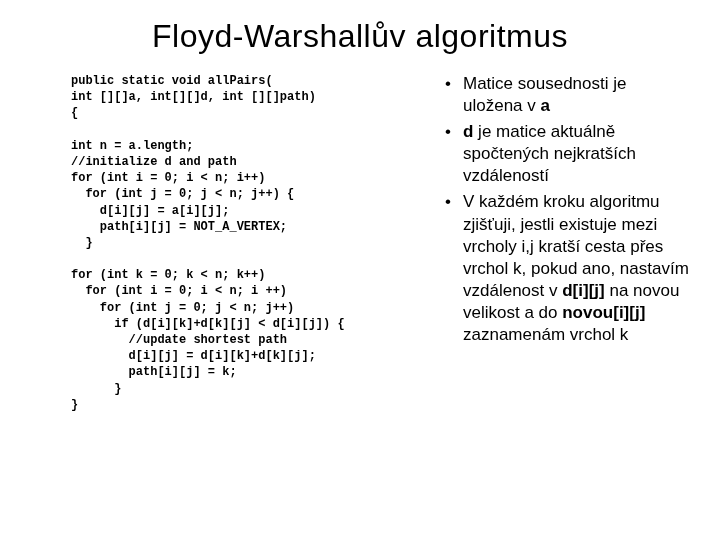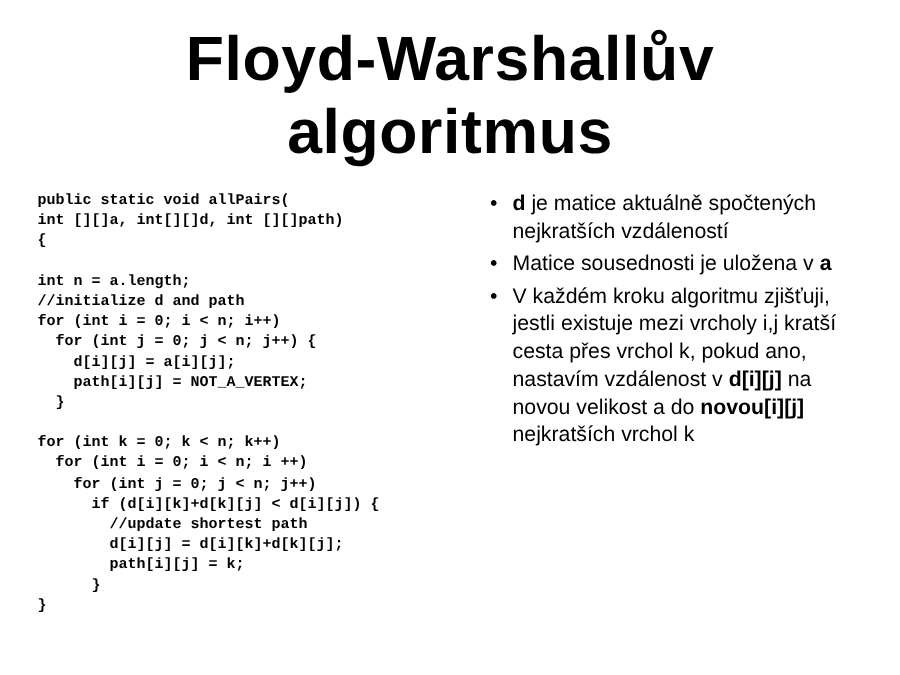--- a/index.html
+++ b/index.html
@@ -14,31 +14,32 @@
   }
   .slide {
     width: 720px;
     height: 540px;
     padding: 18px 30px 20px 30px;
     box-sizing: border-box;
     display: flex;
     flex-direction: column;
   }
   .title {
-    font-size: 50px;
-    font-weight: 700;
+    font-size: 32px;
+    font-weight: 400;
     text-align: center;
     margin: 0 0 18px 0;
     letter-spacing: 0.5px;
   }
   .body {
     flex: 1;
     display: flex;
     flex-direction: row;
-    gap: 20px;
+    gap: 32px;
+    margin-left: 41px;
   }
   .code-col {
     flex: 0 0 340px;
     font-family: "Courier New", Courier, monospace;
     font-size: 12px;
     line-height: 1.35;
     white-space: pre;
     font-weight: bold;
   }
   .text-col {
@@ -89,24 +90,24 @@
       if (d[i][k]+d[k][j] &lt; d[i][j]) {
         //update shortest path
         d[i][j] = d[i][k]+d[k][j];
         path[i][j] = k;
       }
 }</div>
 
     <div class="text-col">
       <ul class="bullets">
         <li>
+          <span>Matice sousednosti je uložena v </span><span class="b">a</span>
+        </li>
+        <li>
           <span class="b">d</span><span> je matice aktuálně spočtených nejkratších vzdáleností</span>
         </li>
         <li>
-          <span>Matice sousednosti je uložena v </span><span class="b">a</span>
-        </li>
-        <li>
-          <span>V každém kroku algoritmu zjišťuji, jestli existuje mezi vrcholy i,j kratší cesta přes vrchol k, pokud ano, nastavím vzdálenost v </span><span class="b">d[i][j]</span><span> na novou velikost a do </span><span class="b">novou[i][j]</span><span> nejkratších vrchol k</span>
+          <span>V každém kroku algoritmu zjišťuji, jestli existuje mezi vrcholy i,j kratší cesta přes vrchol k, pokud ano, nastavím vzdálenost v </span><span class="b">d[i][j]</span><span> na novou velikost a do </span><span class="b">novou[i][j]</span><span> zaznamenám vrchol k</span>
         </li>
       </ul>
     </div>
   </div>
 </div>
 
 </body></html>

